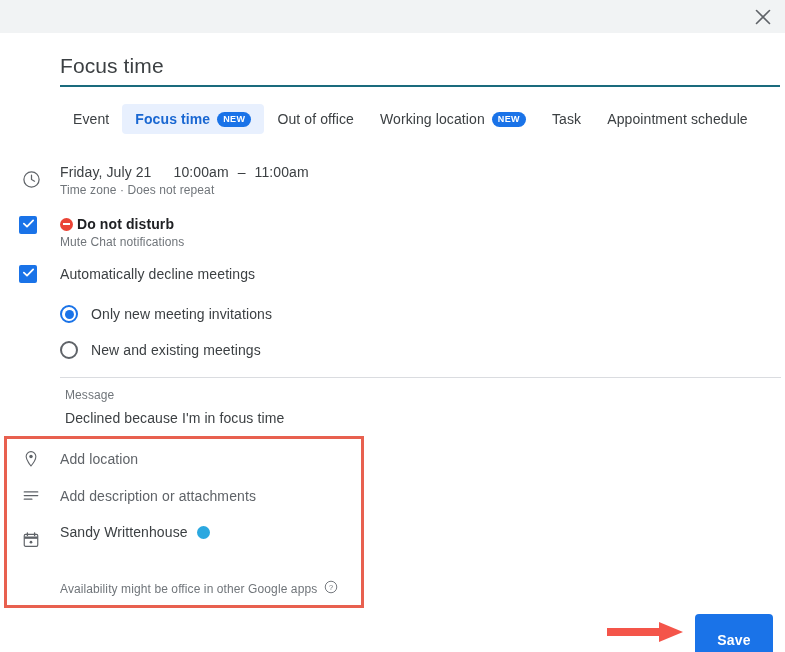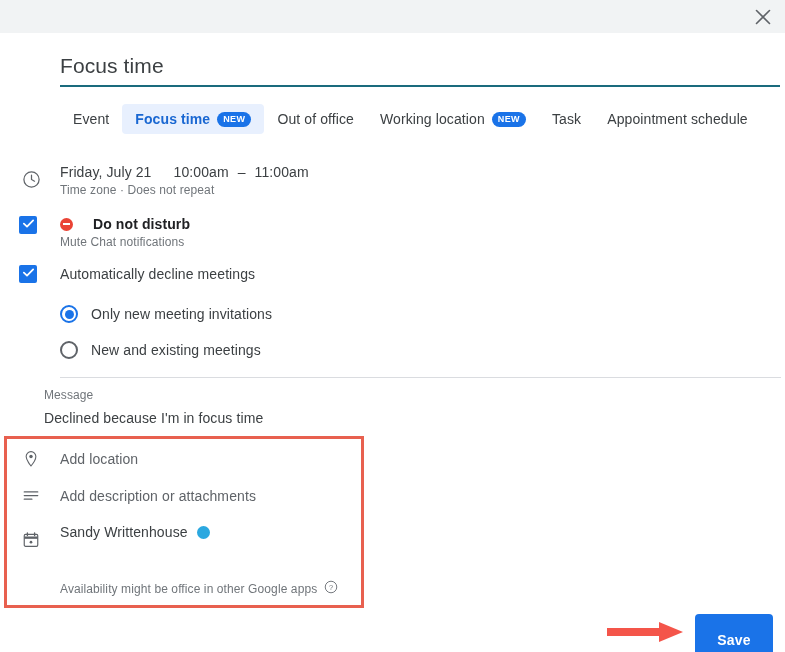--- a/index.html
+++ b/index.html
@@ -143,21 +143,21 @@
   .cb1 { position: absolute; left: 19px; top: 216px; }
   .cb2 { position: absolute; left: 19px; top: 265px; }
 
   .dnd-row {
     position: absolute;
     left: 60px; top: 216px;
   }
   .dnd-line {
     display: flex;
     align-items: center;
-    gap: 20px;
+    gap: 4px;
   }
   .dnd-dot {
     width: 13px; height: 13px;
     border-radius: 50%;
     background: #ea4335;
     display: flex;
     align-items: center;
     justify-content: center;
     flex: none;
   }
@@ -228,21 +228,21 @@
     position: absolute;
     left: 60px; top: 377px;
     width: 721px;
     height: 1px;
     background: #dadce0;
   }
 
   
   .msg {
     position: absolute;
-    left: 44px; top: 388px;
+    left: 65px; top: 388px;
   }
   .msg-label {
     font-size: 12px;
     color: #70757a;
     letter-spacing: 0.1px;
   }
   .msg-value {
     font-size: 14px;
     color: #3c4043;
     margin-top: 8px;

